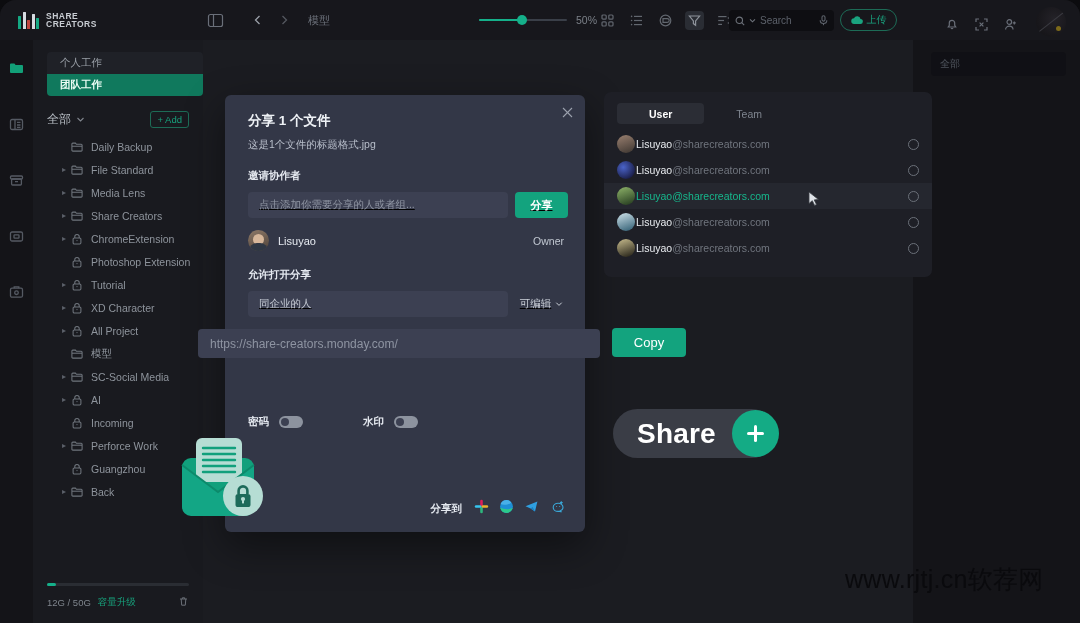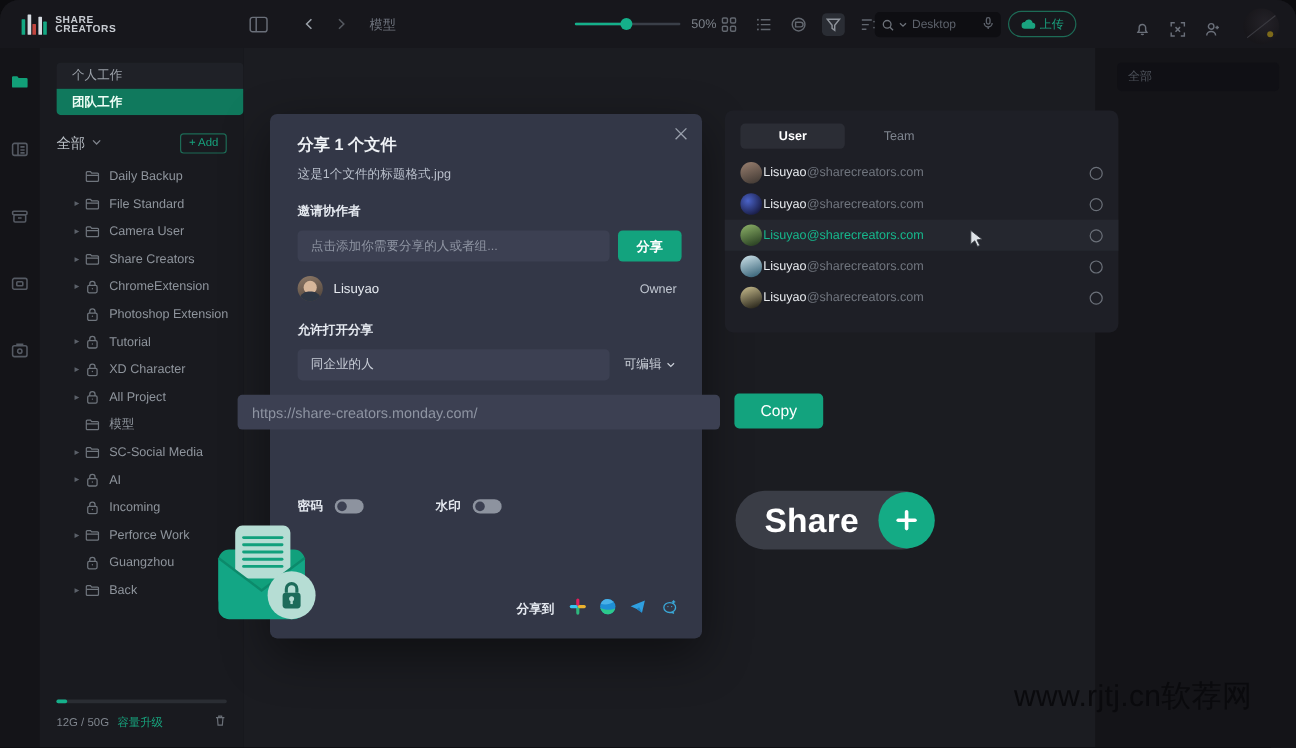--- a/index.html
+++ b/index.html
@@ -104,21 +104,21 @@
 
   
   .dialog {
     position: absolute; left: 225px; top: 95px; width: 360px; height: 437px;
     background: #333747; border-radius: 6px; box-shadow: 0 14px 40px rgba(0,0,0,.45);
   }
   .dlg-close { position: absolute; right: 12px; top: 9px; color: #9ba1ad; cursor: default; }
   .dlg-title { margin: 17px 0 0 23px; font-size: 13.5px; font-weight: bold; color: #eef1f5; }
   .dlg-sub { margin: 8px 0 0 23px; font-size: 10.5px; color: #b9bfcb; }
   .dlg-sec { margin: 17px 0 0 23px; font-size: 10.5px; font-weight: bold; color: #e4e8ef; }
-  .rowline { display: flex; align-items: center; margin: 9px 14px 0 23px; }
+  .rowline { display: flex; align-items: center; margin: 9px 14px 0 23px; text-decoration: underline; }
   .field { height: 26px; background: #3c4052; border-radius: 4px; display: flex; align-items: center; padding: 0 11px;
            font-size: 10.5px; color: #8f95a3; }
   .field.invite { width: 260px; }
   .field.perm { width: 260px; color: #c7ccd6; }
   .sharebtn { width: 53px; height: 26px; margin-left: 7px; background: #13a37e; border-radius: 4px;
               color: #fff; font-size: 11px; font-weight: bold; display: flex; align-items: center; justify-content: center; }
   .permsel { width: 53px; height: 26px; margin-left: 7px; display: flex; align-items: center; justify-content: center;
              gap: 4px; font-size: 10.5px; color: #ccd1da; }
 
   .memberrow { display: flex; align-items: center; margin: 12px 0 0 23px; width: 316px; }
@@ -281,21 +281,21 @@
     </div>
 
     <div class="searchbox">
       <svg width="10" height="10" viewBox="0 0 10 10" fill="none" stroke="#6d727a" stroke-width="1.1">
         <circle cx="4.3" cy="4.3" r="3.2"></circle>
             <line x1="6.7" y1="6.7" x2="9.2" y2="9.2"></line>
       </svg>
       <svg width="7" height="7" viewBox="0 0 7 7" fill="none" stroke="#6d727a" stroke-width="1.1">
         <polyline points="1,2.3 3.5,4.8 6,2.3"></polyline>
       </svg>
-      <span class="ph">Desktop</span>
+      <span class="ph">Search</span>
       <span class="mic">
         <svg width="9" height="11" viewBox="0 0 9 11" fill="none" stroke="currentColor" stroke-width="1.1">
           <rect x="3" y="0.7" width="3" height="5.4" rx="1.5"></rect>
               <path d="M1.2 5.2a3.3 3.3 0 006.6 0"></path>
               <line x1="4.5" y1="8.5" x2="4.5" y2="10.2"></line>
         </svg>
       </span>
     </div>
 
     <div class="uploadbtn">
@@ -408,21 +408,21 @@
             <span class="nm">File Standard</span>
           </div>
           <div class="node">
             <span class="caret">▸</span>
             <span class="ico">
               <svg width="12" height="12" viewBox="0 0 12 12" fill="none" stroke="currentColor" stroke-width="1.05">
                 <path d="M.9 3a.9.9 0 01.9-.9h2.6l1 1.2h4.8a.9.9 0 01.9.9v5a.9.9 0 01-.9.9H1.8a.9.9 0 01-.9-.9z"></path>
                 <line x1="1" y1="5.2" x2="11" y2="5.2"></line>
               </svg>
             </span>
-            <span class="nm">Camera User</span>
+            <span class="nm">Media Lens</span>
           </div>
           <div class="node">
             <span class="caret">▸</span>
             <span class="ico">
               <svg width="12" height="12" viewBox="0 0 12 12" fill="none" stroke="currentColor" stroke-width="1.05">
                 <path d="M.9 3a.9.9 0 01.9-.9h2.6l1 1.2h4.8a.9.9 0 01.9.9v5a.9.9 0 01-.9.9H1.8a.9.9 0 01-.9-.9z"></path>
                 <line x1="1" y1="5.2" x2="11" y2="5.2"></line>
               </svg>
             </span>
             <span class="nm">Share Creators</span>

